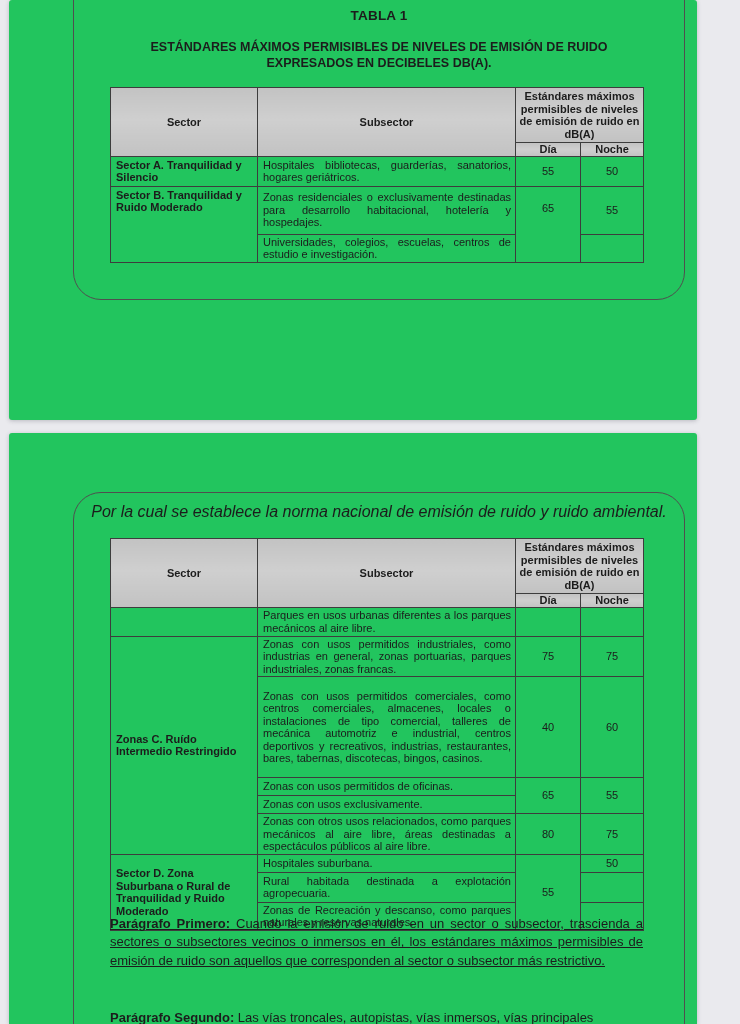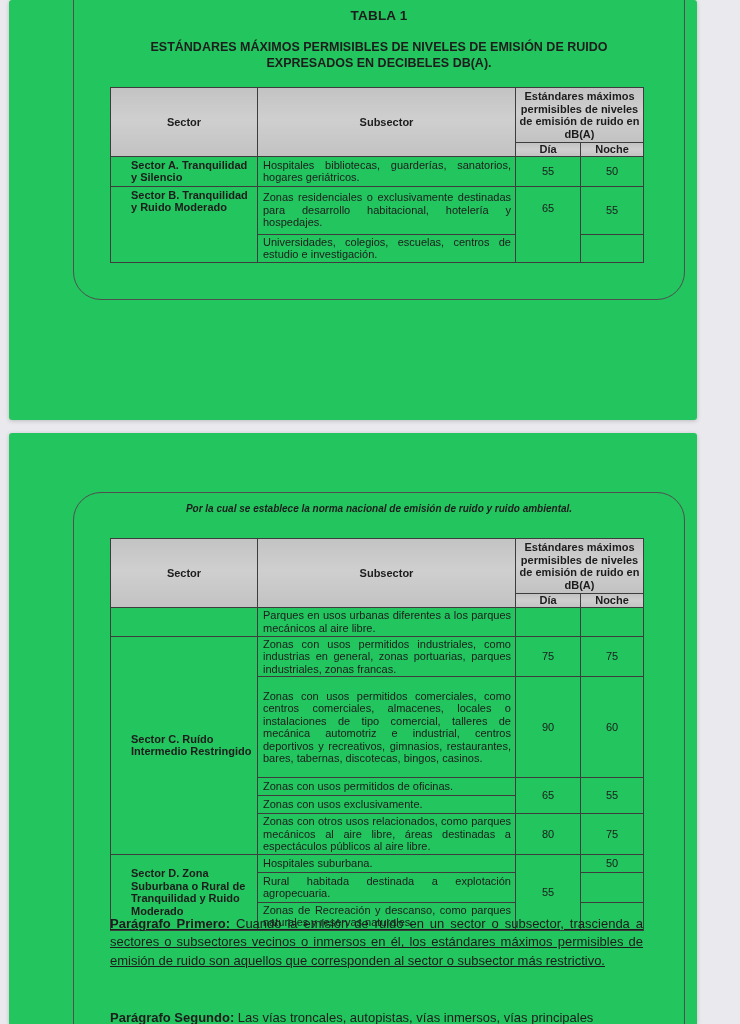--- a/index.html
+++ b/index.html
@@ -27,21 +27,21 @@
   .center-band { position:absolute; left:64px; width:612px; text-align:center; }
   .t1-title { top:8px; font-weight:bold; font-size:13.5px; letter-spacing:.2px; }
   .t1-subtitle { top:40px; font-weight:bold; font-size:12.5px; line-height:15.5px; padding:0 40px; }
   .p2-headerline { position:absolute; top:466px; left:9px; width:719px; height:16px; font-size:12.5px; }
   .p2-headerline span { position:absolute; top:0; white-space:nowrap; }
   .hdr-left { left:101px; }
   .hdr-center { left:322px; }
   .hdr-right { right:85px; }
   .subject-line {
     position:absolute; top:70px; left:64px; width:612px;
-    text-align:center; font-style:italic; font-size:10px;font-weight:bold;
+    text-align:center; font-style:italic; font-size:16px;
   }
   table.std {
     position:absolute; left:101px; width:533px;
     border-collapse:collapse; table-layout:fixed;
   }
   #table1 { top:87px; }
   #table2 { top:105px; }
   table.std td, table.std th {
     border:1px solid #3d3d3d;
     font-size:11px; line-height:12.5px;
@@ -50,21 +50,21 @@
   }
   th.hcell {
     background:linear-gradient(180deg,#c3c3c3 0%,#cfcfcf 46%,#c2c2c2 100%);
     font-weight:bold; text-align:center;
   }
   th.h-main { font-size:12px; }
   th.h-std  { font-size:10.5px; line-height:12px; padding:2px 3px; }
   th.h-dn   { font-size:11px; height:13px; }
   td.sector {
     font-weight:bold; text-align:left;
-    padding:2px 3px 2px 20px; font-size:11.5px; line-height:13px;
+    padding:2px 3px 2px 5px; font-size:11.5px; line-height:13px;
   }
   td.sector.vtop { vertical-align:top; }
   td.subsec {
     text-align:justify; padding:1px 4px 1px 5px;
   }
   td.val { text-align:center; font-size:12.5px; }
   td.val.vtop { vertical-align:top; padding-top:15px; }
   .para {
     position:absolute; left:101px; width:533px;
     font-size:13px; line-height:18.3px; text-align:justify;
@@ -148,28 +148,28 @@
       <th class="hcell h-dn">Día</th>
       <th class="hcell h-dn">Noche</th>
     </tr>
     <tr style="height:29px">
       <td class="sector vtop"></td>
       <td class="subsec">Parques en usos urbanas diferentes a los parques mecánicos al aire libre.</td>
       <td class="val"></td>
       <td class="val"></td>
     </tr>
     <tr style="height:38px">
-      <td class="sector" rowspan="5">Sector C. Ruído Intermedio Restringido</td>
+      <td class="sector" rowspan="5">Zonas C. Ruído Intermedio Restringido</td>
       <td class="subsec">Zonas con usos permitidos industriales, como industrias en general, zonas portuarias, parques industriales, zonas francas.</td>
       <td class="val">75</td>
       <td class="val">75</td>
     </tr>
     <tr style="height:101px">
-      <td class="subsec">Zonas con usos permitidos comerciales, como centros comerciales, almacenes, locales o instalaciones de tipo comercial, talleres de mecánica automotriz e industrial, centros deportivos y recreativos, gimnasios, restaurantes, bares, tabernas, discotecas, bingos, casinos.</td>
-      <td class="val">90</td>
+      <td class="subsec">Zonas con usos permitidos comerciales, como centros comerciales, almacenes, locales o instalaciones de tipo comercial, talleres de mecánica automotriz e industrial, centros deportivos y recreativos, industrias, restaurantes, bares, tabernas, discotecas, bingos, casinos.</td>
+      <td class="val">40</td>
       <td class="val">60</td>
     </tr>
     <tr style="height:18px">
       <td class="subsec">Zonas con usos permitidos de oficinas.</td>
       <td class="val" rowspan="2">65</td>
       <td class="val" rowspan="2">55</td>
     </tr>
     <tr style="height:18px">
       <td class="subsec">Zonas con usos exclusivamente.</td>
     </tr>

